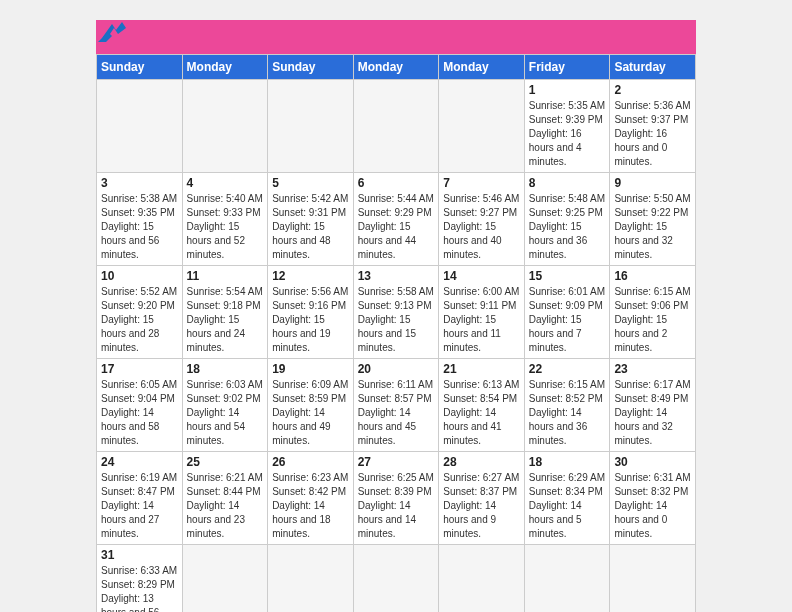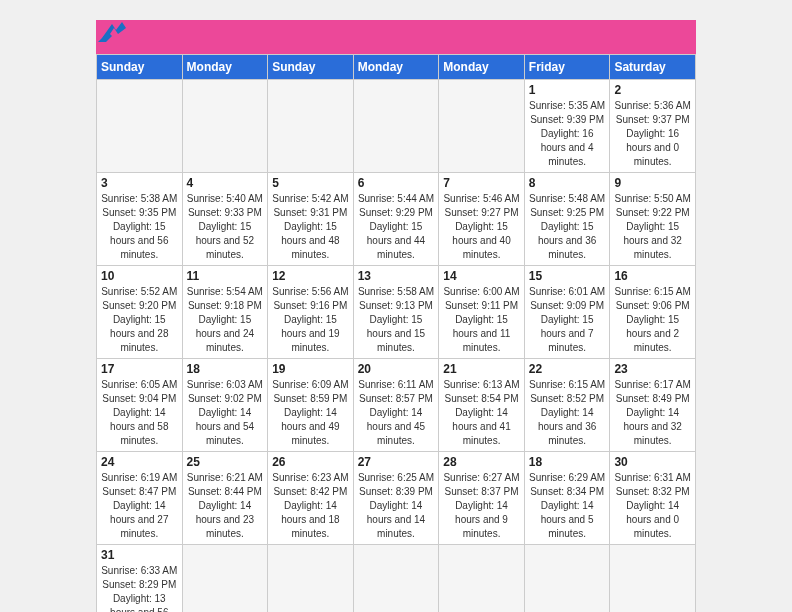--- a/index.html
+++ b/index.html
@@ -80,21 +80,20 @@
     .day-num {
       font-weight: bold;
       font-size: 12px;
       display: block;
       margin-bottom: 2px;
     }
     .day-info {
       font-size: 10px;
       line-height: 1.4;
       color: #333;
-      text-align: center;
     }
     .last-row td {
       min-height: 60px;
     }
   </style>
 </head>
 <body>
 
 <div class="page">
   <div class="header">

